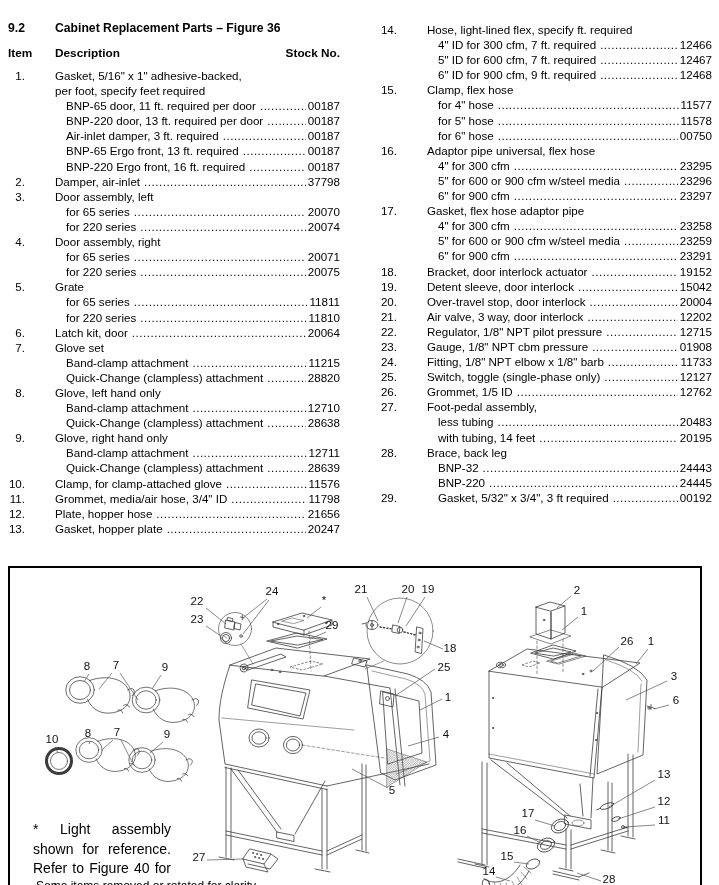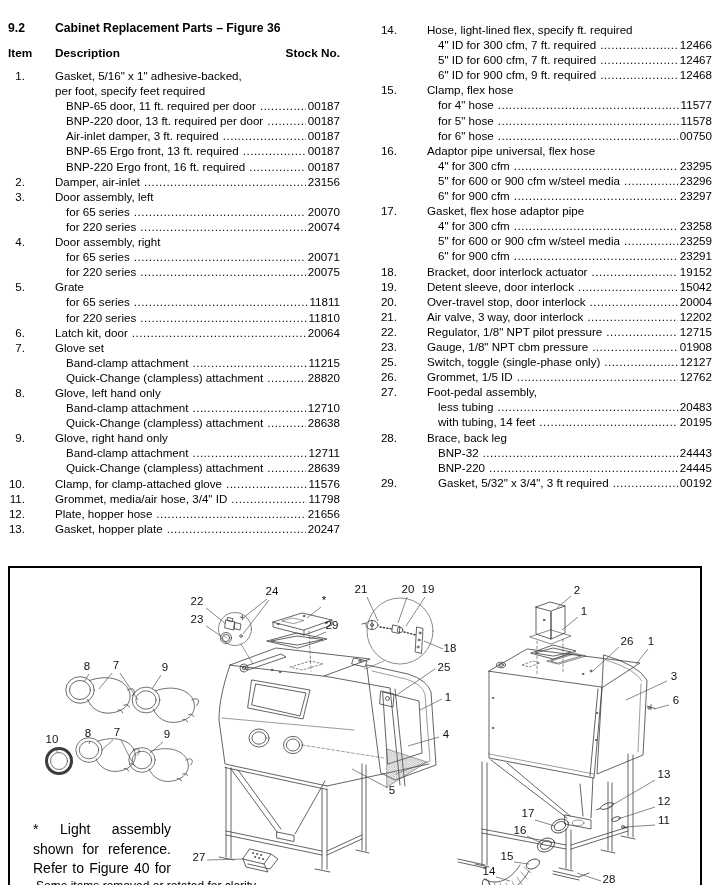--- a/index.html
+++ b/index.html
@@ -82,21 +82,21 @@
       </div>
       <div class="prow">
         <span class="desc ind">BNP-220 Ergo front, 16 ft. required</span>
         <span class="dots"></span>
         <span class="stock">00187</span>
       </div>
       <div class="prow">
         <span class="num">2.</span>
         <span class="desc">Damper, air-inlet</span>
         <span class="dots"></span>
-        <span class="stock">23156</span>
+        <span class="stock">37798</span>
       </div>
       <div class="prow">
         <span class="num">3.</span>
         <span class="desc">Door assembly, left</span>
       </div>
       <div class="prow">
         <span class="desc ind">for 65 series</span>
         <span class="dots"></span>
         <span class="stock">20070</span>
       </div>
@@ -311,20 +311,26 @@
         <span class="num">22.</span>
         <span class="desc">Regulator, 1/8" NPT pilot pressure</span>
         <span class="dots"></span>
         <span class="stock">12715</span>
       </div>
       <div class="prow">
         <span class="num">23.</span>
         <span class="desc">Gauge, 1/8" NPT cbm pressure</span>
         <span class="dots"></span>
         <span class="stock">01908</span>
+      </div>
+      <div class="prow">
+        <span class="num">24.</span>
+        <span class="desc">Fitting, 1/8" NPT elbow x 1/8" barb</span>
+        <span class="dots"></span>
+        <span class="stock">11733</span>
       </div>
       <div class="prow">
         <span class="num">25.</span>
         <span class="desc">Switch, toggle (single-phase only)</span>
         <span class="dots"></span>
         <span class="stock">12127</span>
       </div>
       <div class="prow">
         <span class="num">26.</span>
         <span class="desc">Grommet, 1/5 ID</span>

